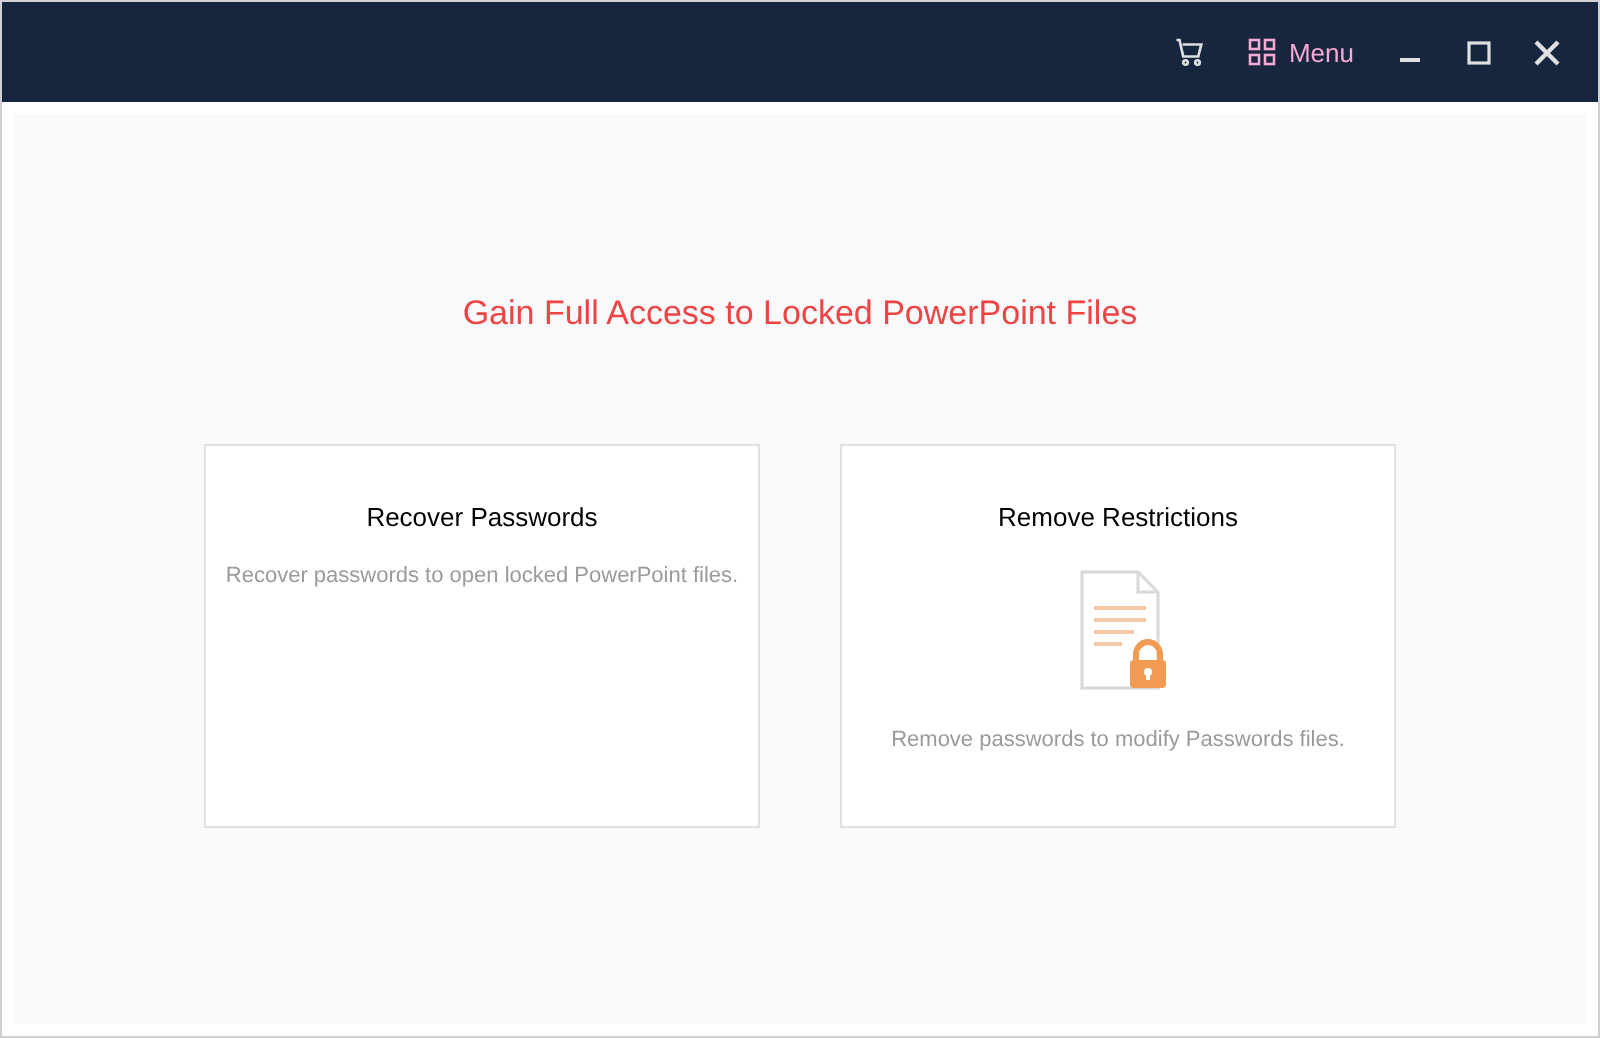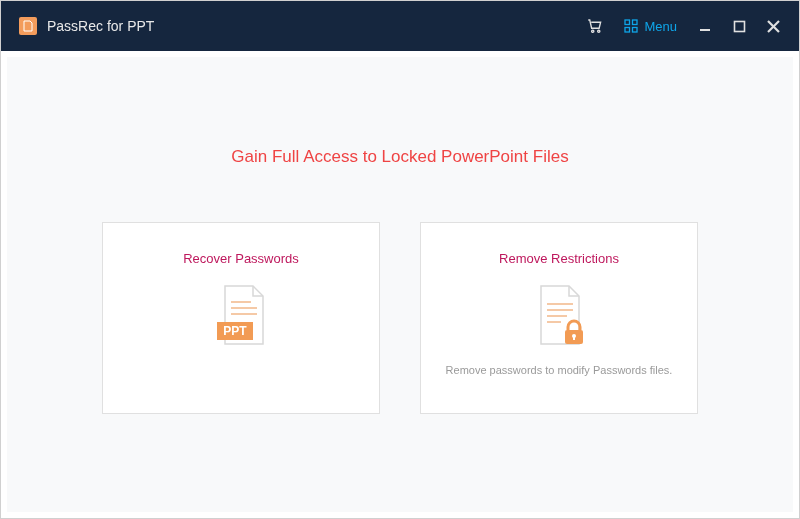--- a/index.html
+++ b/index.html
@@ -60,21 +60,21 @@
       justify-content: center;
       cursor: pointer;
       color: #e0e0e0;
     }
     .menu-item {
       display: flex;
       align-items: center;
       gap: 6px;
       cursor: pointer;
       font-size: 13px;
-      color: #0ea5e9;
+      color: #f9a8d4;
     }
     .content {
       flex: 1;
       background: #f8f9fa;
       margin: 6px;
       display: flex;
       flex-direction: column;
       align-items: center;
       padding-top: 90px;
     }
@@ -94,49 +94,41 @@
       border: 1px solid #e0e0e0;
       background: #ffffff;
       display: flex;
       flex-direction: column;
       align-items: center;
       padding-top: 28px;
       cursor: pointer;
     }
     .card-title {
       font-size: 13px;
-      color: #be185d;
+      color: #000000;
       margin-bottom: 16px;
     }
     .card-icon {
       height: 68px;
       display: flex;
       align-items: center;
       justify-content: center;
       margin-bottom: 14px;
     }
     .card-desc {
       font-size: 11px;
       color: #9a9a9a;
       text-align: center;
     }
   </style>
 </head>
 <body>
 
 <div class="window">
   <div class="titlebar">
-    <div class="titlebar-left">
-      <div class="app-icon">
-        <svg width="10" height="12" viewBox="0 0 10 12">
-          <path d="M1 1 h6 l2 2 v8 h-8 z" fill="none" stroke="#ffffff" stroke-width="1"></path>
-        </svg>
-      </div>
-      <span class="app-title">PassRec for PPT</span>
-    </div>
     <div class="titlebar-right">
       <div class="tb-icon">
         <svg width="18" height="18" viewBox="0 0 24 24" fill="none" stroke="currentColor" stroke-width="1.8">
           <path d="M3 4h2l2.5 11h10l2-8H7"></path>
           <circle cx="9" cy="19" r="1.5"></circle>
           <circle cx="17" cy="19" r="1.5"></circle>
         </svg>
       </div>
       <div class="menu-item">
         <svg width="14" height="14" viewBox="0 0 14 14" fill="none" stroke="currentColor" stroke-width="1.3">
@@ -166,31 +158,21 @@
     </div>
   </div>
 
   <div class="content">
     <div class="heading">Gain Full Access to Locked PowerPoint Files</div>
 
     <div class="cards">
 
       <div class="card">
         <div class="card-title">Recover Passwords</div>
-        <div class="card-icon">
-          <svg width="60" height="64" viewBox="0 0 60 64">
-            <path d="M14 2 h28 l10 10 v48 h-38 z" fill="#ffffff" stroke="#d8d8d8" stroke-width="1.5"></path>
-            <path d="M42 2 v10 h10" fill="none" stroke="#d8d8d8" stroke-width="1.5"></path>
-            <line x1="20" y1="18" x2="40" y2="18" stroke="#f5c9a6" stroke-width="2"></line>
-            <line x1="20" y1="24" x2="46" y2="24" stroke="#f5c9a6" stroke-width="2"></line>
-            <line x1="20" y1="30" x2="46" y2="30" stroke="#f5c9a6" stroke-width="2"></line>
-            <rect x="6" y="38" width="36" height="18" fill="#f29b54"></rect>
-            <text x="24" y="51" text-anchor="middle" fill="#ffffff" font-size="12" font-weight="700" font-family="Arial">PPT</text>
-          </svg>
-        </div>
+        <div class="card-desc">Recover passwords to open locked PowerPoint files.</div>
       </div>
 
       <div class="card">
         <div class="card-title">Remove Restrictions</div>
         <div class="card-icon">
           <svg width="60" height="64" viewBox="0 0 60 64">
             <path d="M12 2 h28 l10 10 v48 h-38 z" fill="#ffffff" stroke="#d8d8d8" stroke-width="1.5"></path>
             <path d="M40 2 v10 h10" fill="none" stroke="#d8d8d8" stroke-width="1.5"></path>
             <line x1="18" y1="20" x2="44" y2="20" stroke="#f5c9a6" stroke-width="2"></line>
             <line x1="18" y1="26" x2="44" y2="26" stroke="#f5c9a6" stroke-width="2"></line>

